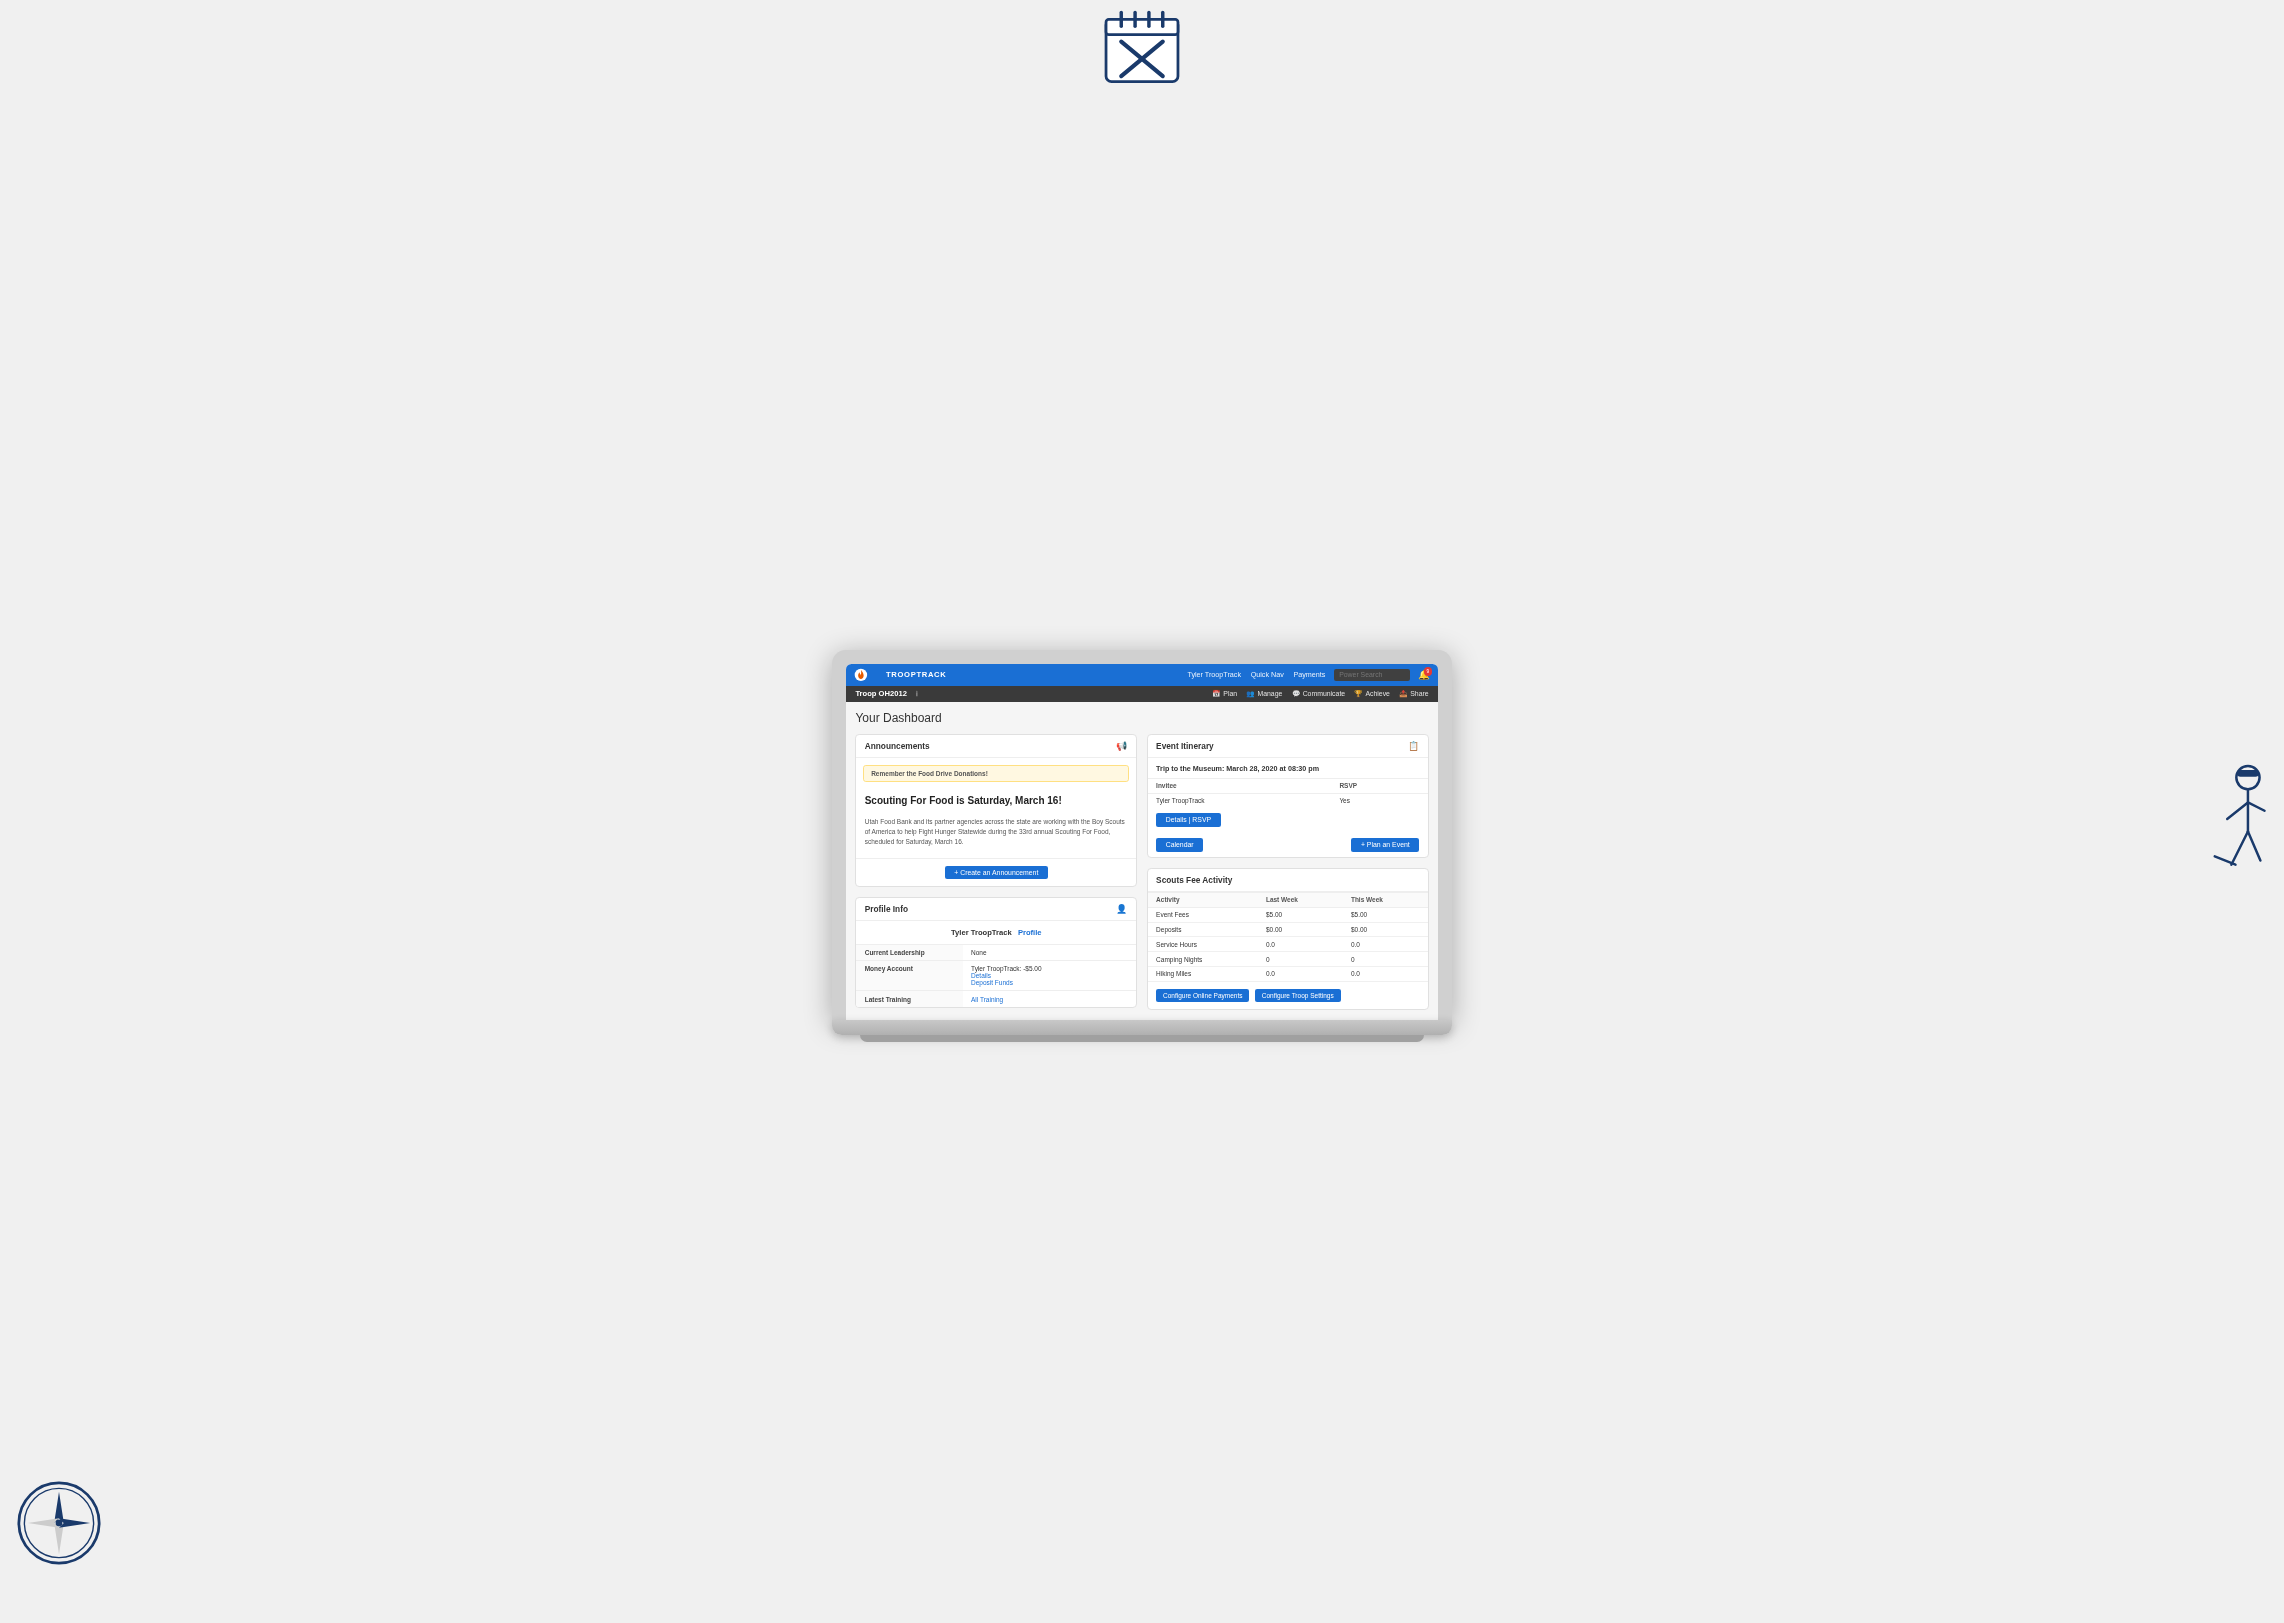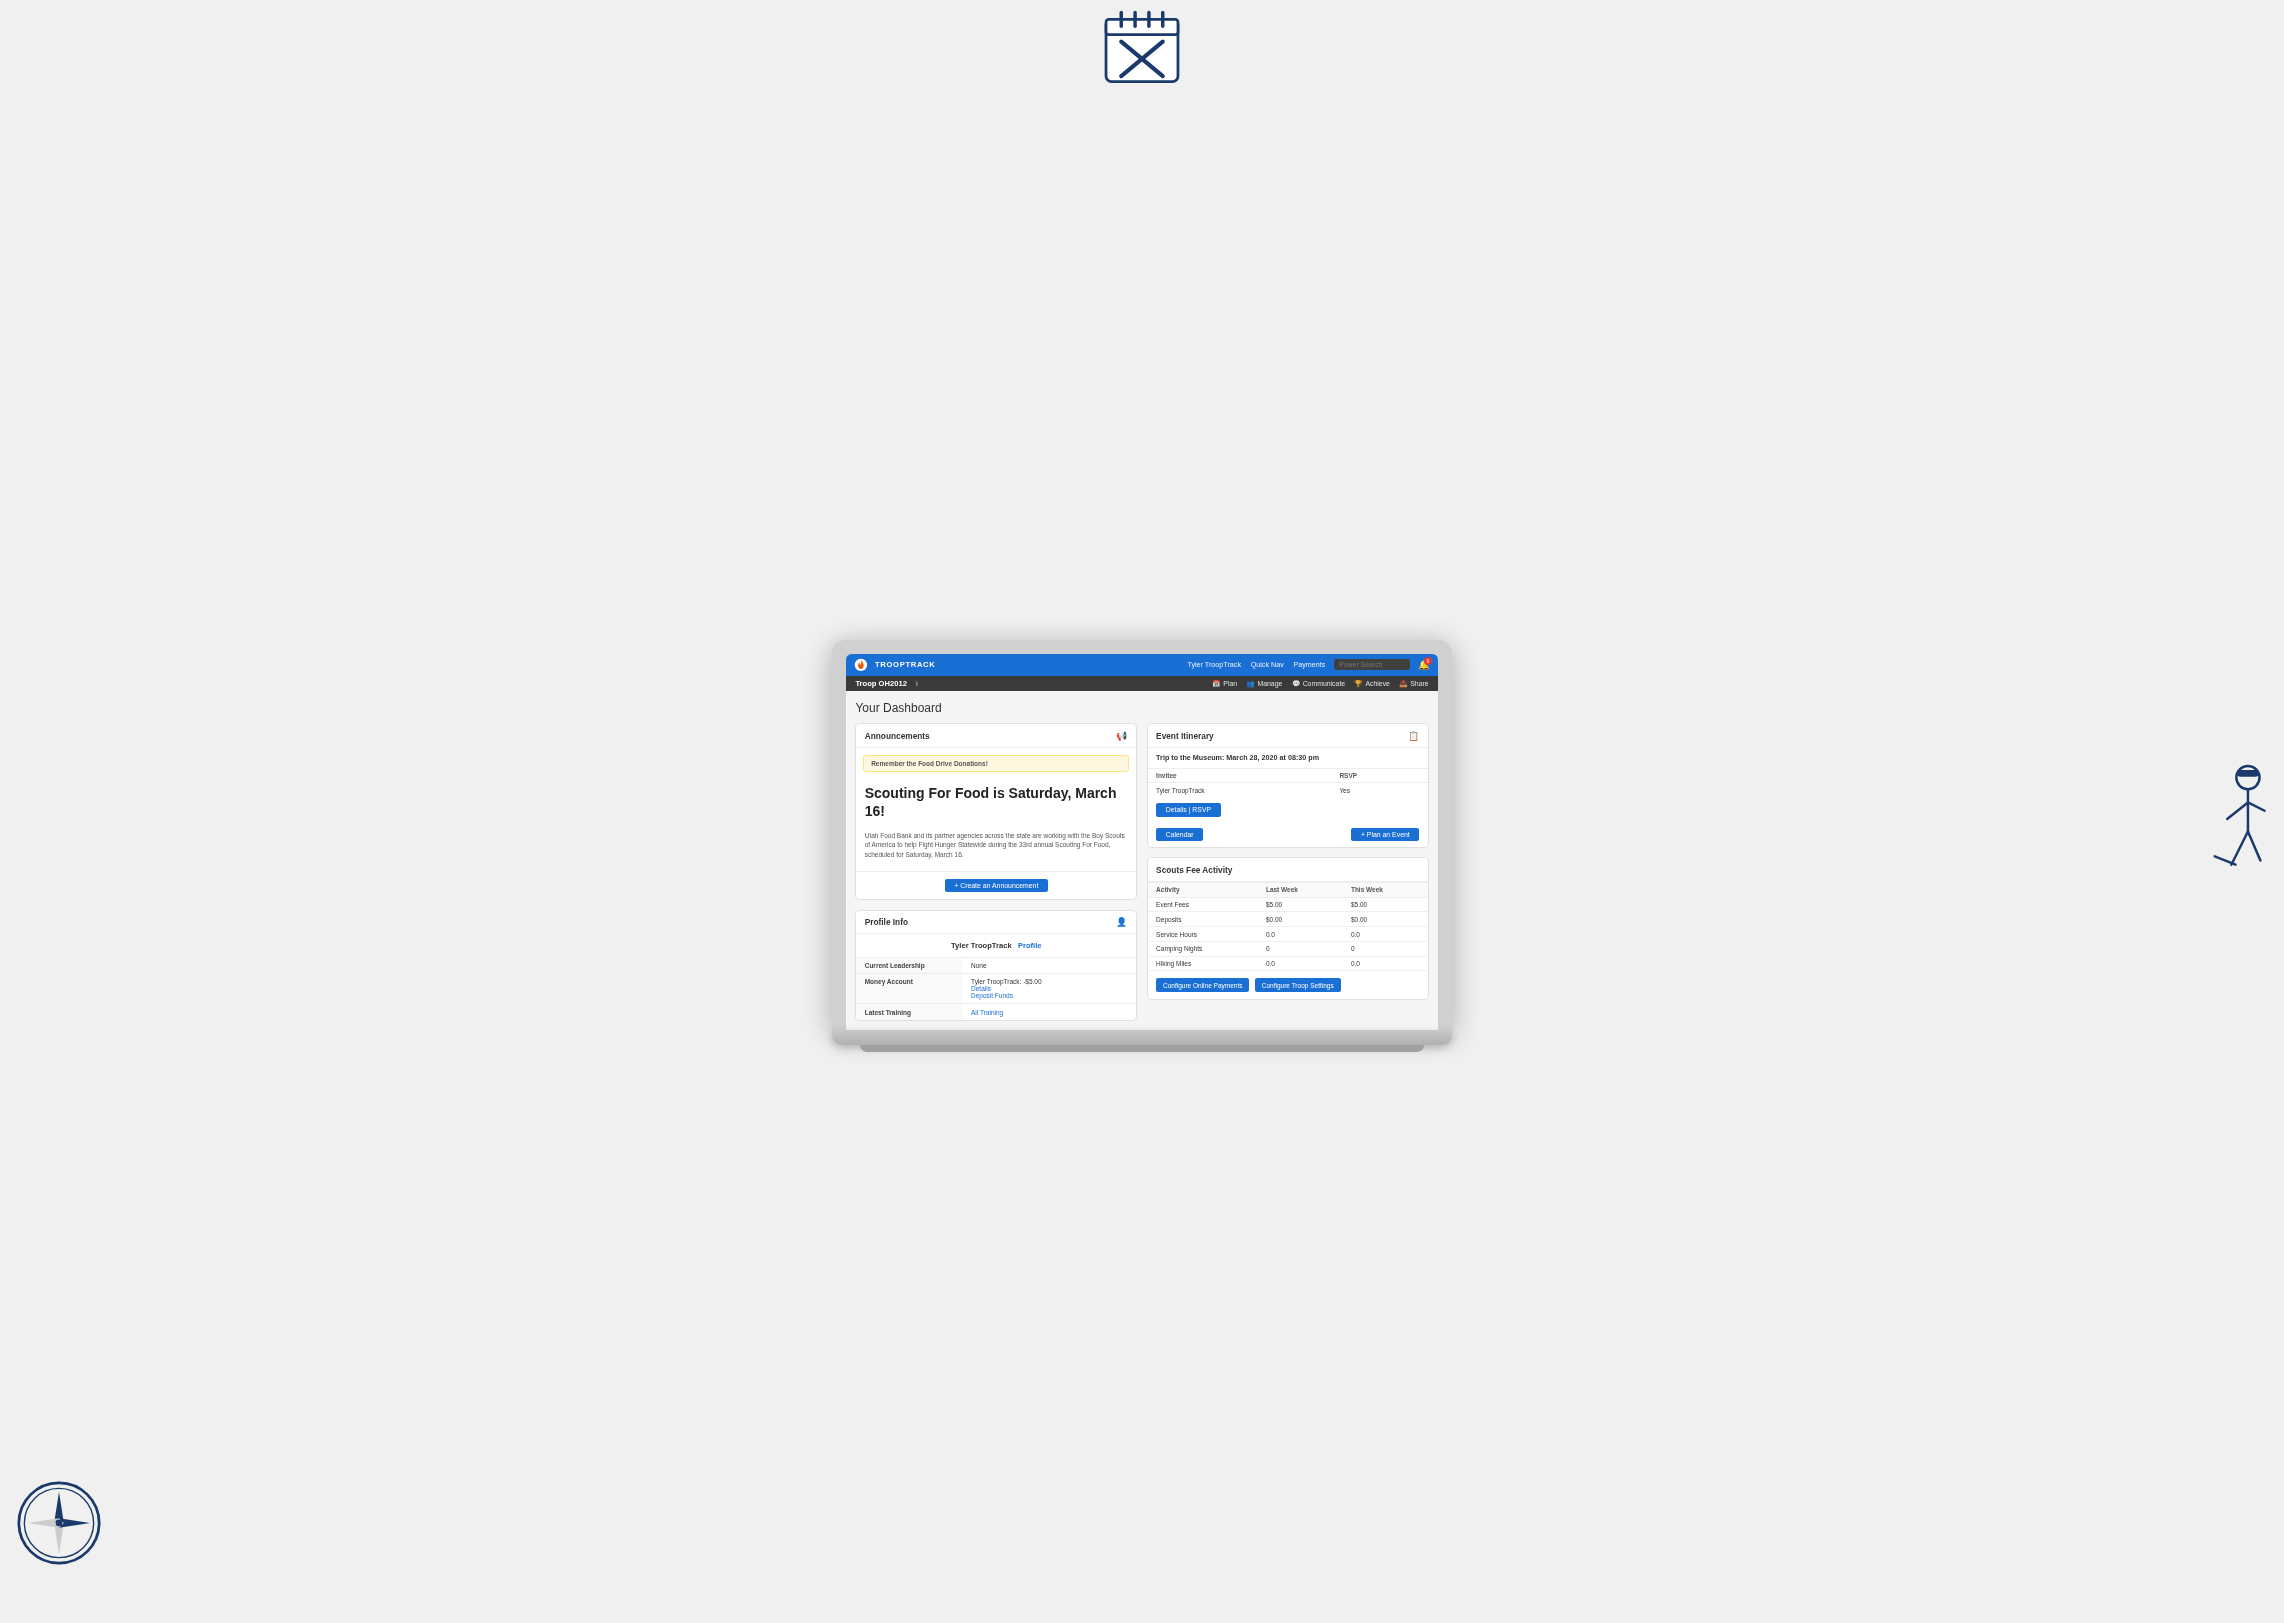--- a/index.html
+++ b/index.html
@@ -89,21 +89,21 @@
       background: #1a6fd4;
       display: flex;
       align-items: center;
       padding: 4.1px 8.3px;
       gap: 8.3px;
     }
 
     .logo-area {
       display: flex;
       align-items: center;
-      gap: 7px;
+      gap: 18px;
       flex: 0 0 auto;
     }
 
     .logo-icon {
       width: 13.8px;
       height: 13.8px;
     }
 
     .logo-text {
       color: white;
@@ -257,21 +257,21 @@
       font-size: 6.5px;
       font-weight: 600;
       color: #555;
     }
 
     .announcement-body {
       padding: 5.5px 8.3px;
     }
 
     .announcement-headline {
-      font-size: 14px;
+      font-size: 10px;
       font-weight: 700;
       color: #222;
       margin-bottom: 10px;
       line-height: 1.3;
     }
 
     .announcement-text {
       font-size: 6.5px;
       color: #555;
       line-height: 1.5;

